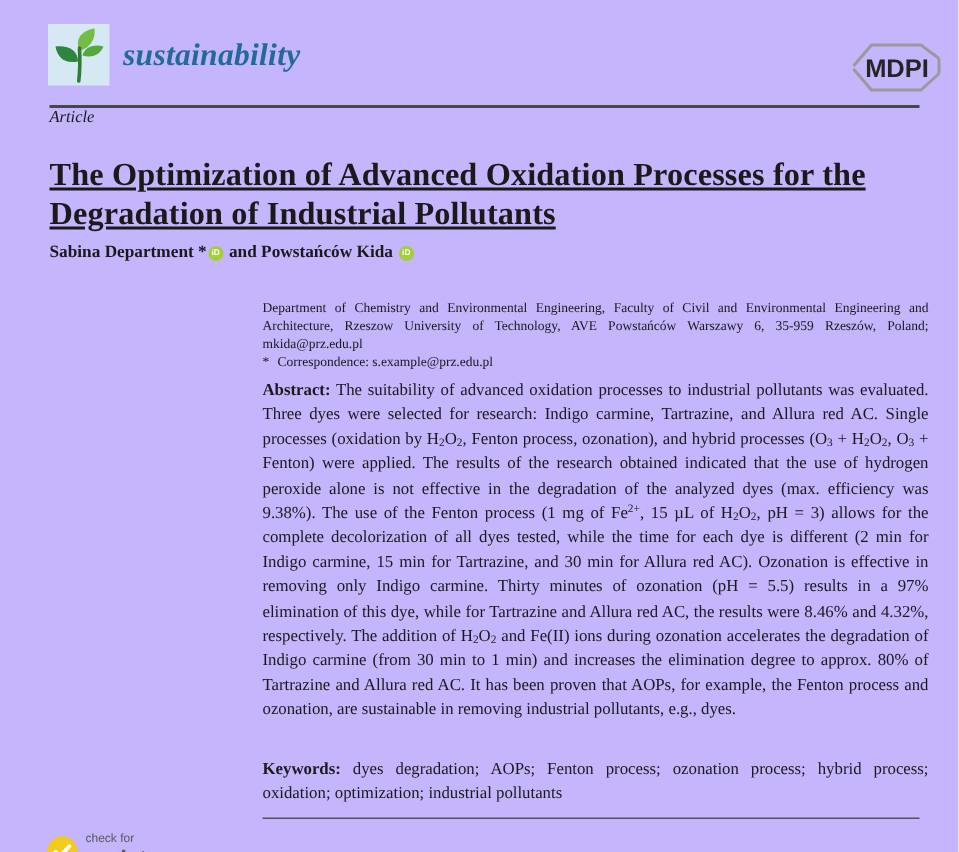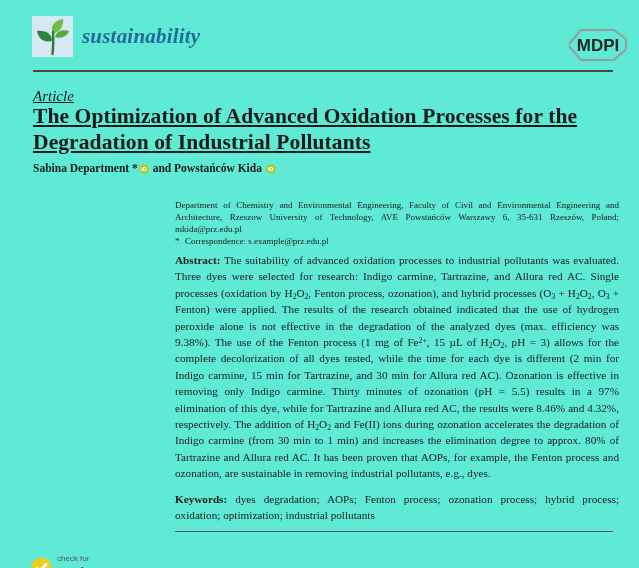--- a/index.html
+++ b/index.html
@@ -4,38 +4,38 @@
 <style>
   * { margin:0; padding:0; box-sizing:border-box; }
   html,body { background:#ffffff; }
   body {
     width:639px; height:568px;
     font-family:"Liberation Serif", serif;
     color:#1a1a1a;
     position:relative;
     overflow:hidden;
   }
-  .page { position:absolute; inset:0; background:#5eead4; }
+  .page { position:absolute; inset:0; background:#c4b5fd; }
 
   
   .journal-logo { position:absolute; left:32px; top:16px; display:flex; align-items:center; }
   .logo-square { width:41px; height:41px; background:#d6e8f3; display:flex; align-items:center; justify-content:center; }
   .journal-name {
     margin-left:9px;
     font-family:"Liberation Serif", serif;
     font-style:italic; font-weight:bold;
     font-size:21px; color:#236b97;
     letter-spacing:0.2px;
   }
   .mdpi-logo { position:absolute; left:566px; top:24px; }
 
   .rule-top { position:absolute; left:33px; top:70px; width:580px; height:2px; background:#474747; }
 
   
-  .article-type { position:absolute; left:33px; top:88px; font-style:italic; font-size:15px;text-decoration:underline; }
+  .article-type { position:absolute; left:33px; top:72px; font-style:italic; font-size:11px; }
   .page-title {
     position:absolute; left:33px; top:103px; width:600px;
     font-size:21.5px; font-weight:bold; line-height:26px;
     letter-spacing:0.1px;
     text-decoration:underline;
   }
   .authors { position:absolute; left:33px; top:162px; font-size:11.5px; font-weight:bold; }
   .orcid {
     display:inline-flex; align-items:center; justify-content:center;
     width:10px; height:10px; border-radius:50%;
@@ -45,21 +45,21 @@
     vertical-align:1px; margin:0 1px;
   }
 
   
   .right-col { position:absolute; left:175px; top:199px; width:444px; }
   .affiliation { font-size:9px; line-height:12px; text-align:justify; }
   .correspondence { font-size:9px; line-height:12px; display:flex; }
   .correspondence .marker { width:10px; flex:none; }
   .abstract { margin-top:5px; font-size:11.2px; line-height:16.4px; text-align:justify; }
   .abstract .label, .keywords .label { font-weight:bold; }
-  .keywords { margin-top:9px; font-size:11.2px; line-height:16.4px; text-align:justify; }
+  .keywords { margin-top:23px; font-size:11.2px; line-height:16.4px; text-align:justify; }
   .rule-bottom { margin-top:7px; width:438px; height:1.5px; background:#555; }
 
   sub { font-size:68%; line-height:0; vertical-align:-0.2em; }
   sup { font-size:68%; line-height:0; vertical-align:0.45em; }
 
   
   .badge {
     position:absolute; left:31px; top:554px;
     display:flex; align-items:center; gap:5px; cursor:pointer;
   }
@@ -98,21 +98,21 @@
   <div class="article-type">Article</div>
   <h1 class="page-title">The Optimization of Advanced Oxidation Processes for the Degradation of Industrial Pollutants</h1>
 
   <div class="authors">
     <span>Sabina Department</span>
     <span>*</span><span class="orcid">iD</span><span> and </span><span>Powstańców Kida</span>
     <span class="orcid">iD</span>
   </div>
 
   <div class="right-col">
-    <p class="affiliation">Department of Chemistry and Environmental Engineering, Faculty of Civil and Environmental Engineering and Architecture, Rzeszow University of Technology, AVE Powstańców Warszawy 6, 35-631 Rzeszów, Poland; mkida@prz.edu.pl</p>
+    <p class="affiliation">Department of Chemistry and Environmental Engineering, Faculty of Civil and Environmental Engineering and Architecture, Rzeszow University of Technology, AVE Powstańców Warszawy 6, 35-959 Rzeszów, Poland; mkida@prz.edu.pl</p>
     <div class="correspondence">
       <span class="marker">*</span>
       <span>Correspondence: s.example@prz.edu.pl</span>
     </div>
 
     <p class="abstract"><span class="label">Abstract:</span><span> The suitability of advanced oxidation processes to industrial pollutants was evaluated. Three dyes were selected for research: Indigo carmine, Tartrazine, and Allura red AC. Single processes (oxidation by H<sub>2</sub>O<sub>2</sub>, Fenton process, ozonation), and hybrid processes (O<sub>3</sub> + H<sub>2</sub>O<sub>2</sub>, O<sub>3</sub> + Fenton) were applied. The results of the research obtained indicated that the use of hydrogen peroxide alone is not effective in the degradation of the analyzed dyes (max. efficiency was 9.38%). The use of the Fenton process (1 mg of Fe<sup>2+</sup>, 15 µL of H<sub>2</sub>O<sub>2</sub>, pH = 3) allows for the complete decolorization of all dyes tested, while the time for each dye is different (2 min for Indigo carmine, 15 min for Tartrazine, and 30 min for Allura red AC). Ozonation is effective in removing only Indigo carmine. Thirty minutes of ozonation (pH = 5.5) results in a 97% elimination of this dye, while for Tartrazine and Allura red AC, the results were 8.46% and 4.32%, respectively. The addition of H<sub>2</sub>O<sub>2</sub> and Fe(II) ions during ozonation accelerates the degradation of Indigo carmine (from 30 min to 1 min) and increases the elimination degree to approx. 80% of Tartrazine and Allura red AC. It has been proven that AOPs, for example, the Fenton process and ozonation, are sustainable in removing industrial pollutants, e.g., dyes.</span></p>
 
     <p class="keywords"><span class="label">Keywords:</span><span> dyes degradation; AOPs; Fenton process; ozonation process; hybrid process; oxidation; optimization; industrial pollutants</span></p>
 
     <div class="rule-bottom"></div>

